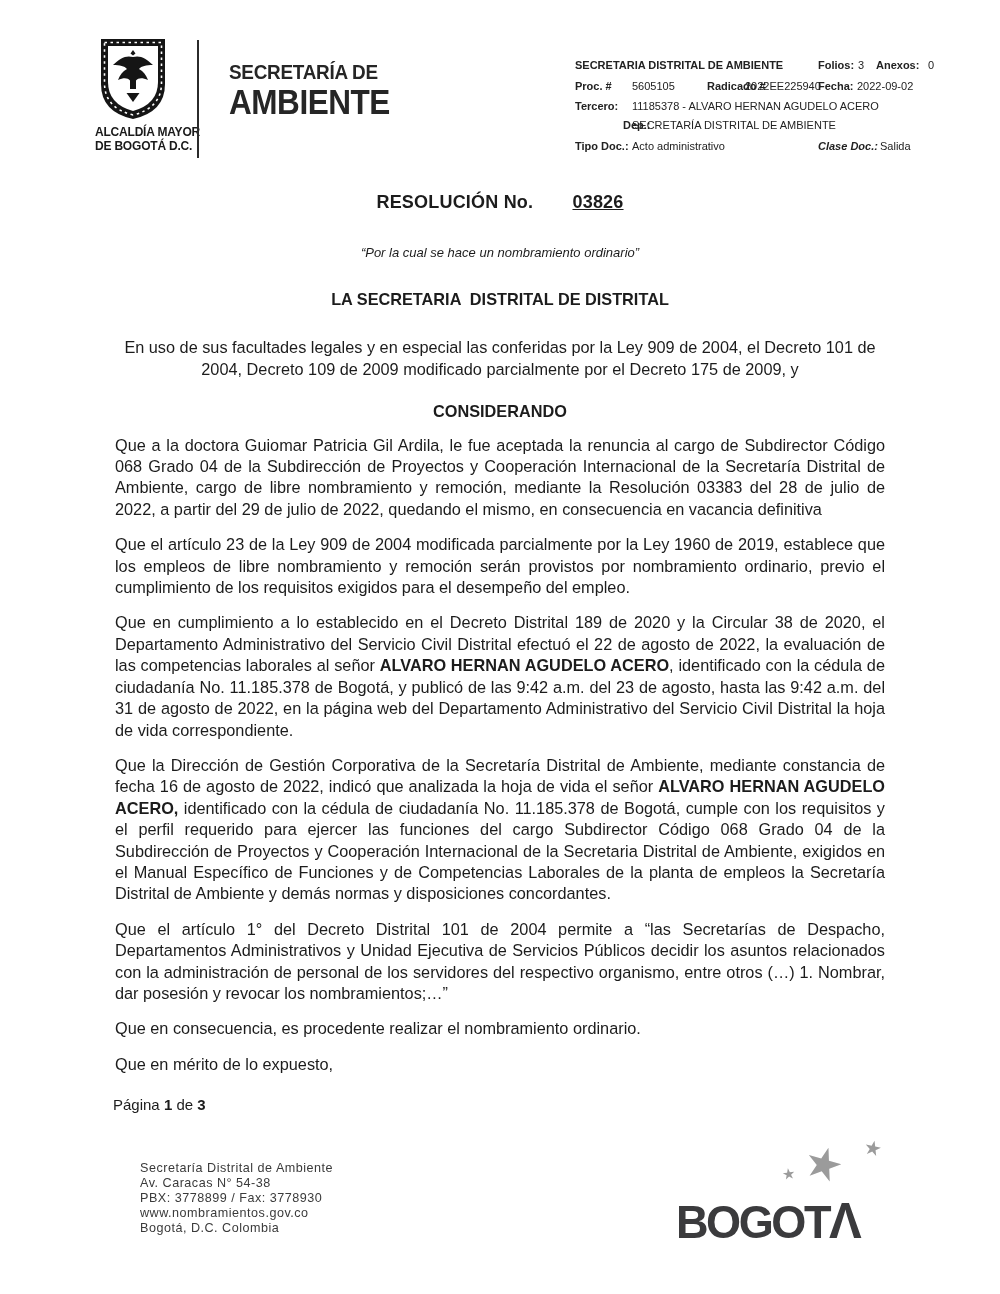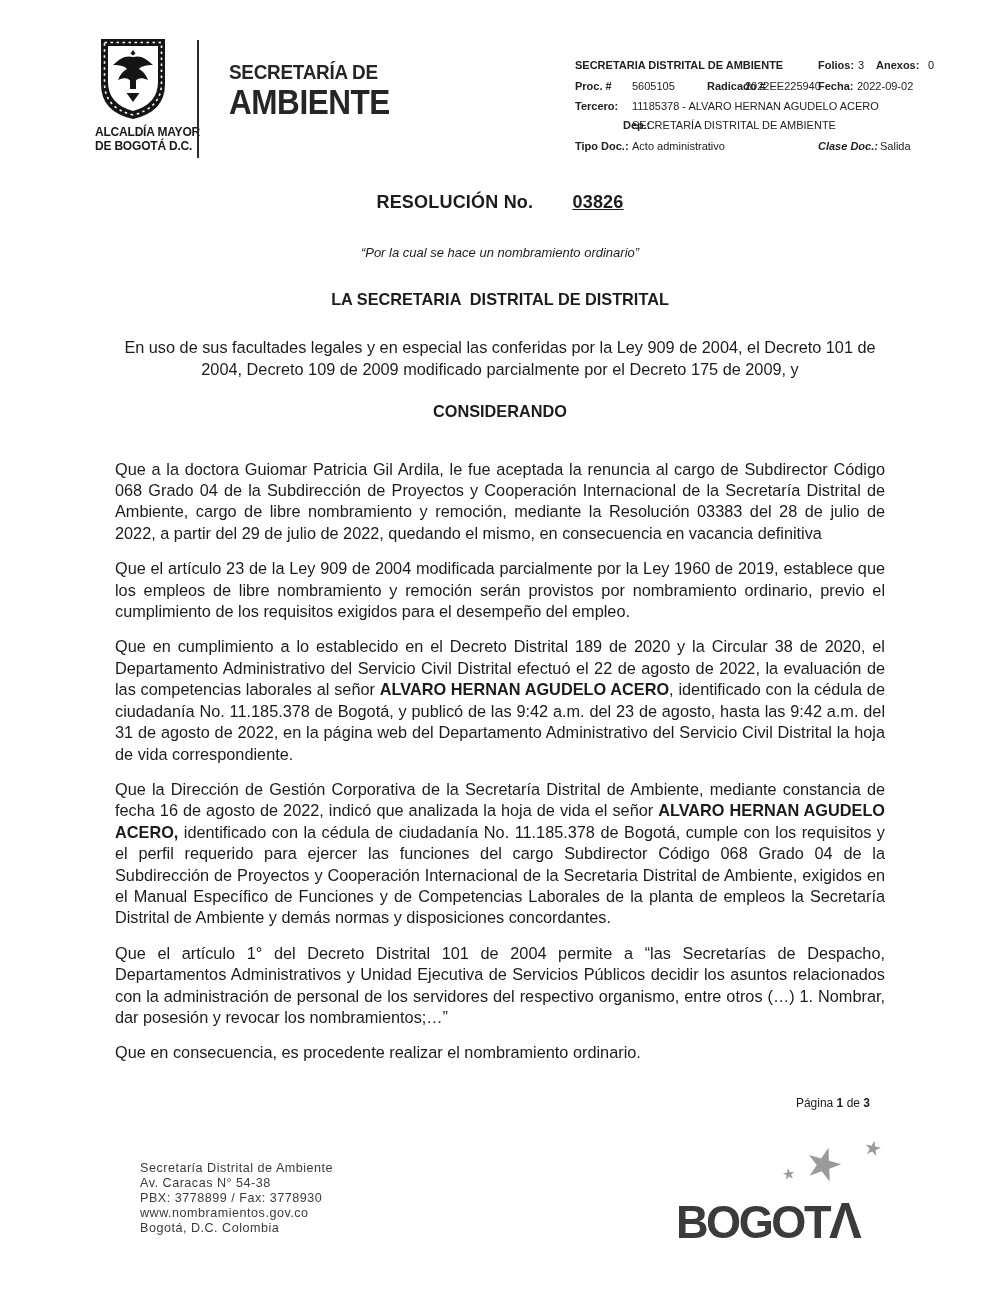--- a/index.html
+++ b/index.html
@@ -23,23 +23,23 @@
   
   .doc{position:absolute;left:115px;top:192px;width:770px;font-size:16.3px;line-height:21.4px;}
   .doc-title{text-align:center;font-weight:bold;font-size:18px;letter-spacing:0.2px;}
   .doc-title .num{text-decoration:underline;padding-left:34px;}
   .doc-subtitle{text-align:center;font-style:italic;margin-top:29px;font-size:13px;}
   .doc-issuer{text-align:center;font-weight:bold;margin-top:25px;white-space:pre-wrap;}
   .doc-intro{text-align:center;margin-top:26px;line-height:22px;}
   .doc-heading{text-align:center;font-weight:bold;margin-top:21px;}
   .para{margin:14px 0 0 0;text-align:justify;}
   .para .b{font-weight:bold;}
-  .para:first-of-type{margin-top:36px;}
+  .para:first-of-type{margin-top:12px;}
   
-  .pagination{position:absolute;left:100px;top:1096px;width:770px;text-align:right;font-size:12px;}
+  .pagination{position:absolute;left:113px;top:1096px;width:770px;font-size:15px;}
   .pagination .b{font-weight:bold;}
   
   .footer-address{position:absolute;left:140px;top:1161px;font-size:12.6px;line-height:14.9px;color:#3a3a3a;letter-spacing:0.5px;}
   .bogota-logo{position:absolute;left:676px;top:1140px;width:218px;height:105px;}
   .bogota-text{position:absolute;left:0;bottom:0;font-size:46px;font-weight:800;letter-spacing:-2.5px;line-height:46px;white-space:nowrap;transform:scaleX(0.98);transform-origin:left bottom;}
   .bogota-text .lambda{font-size:50px;letter-spacing:0;}
   .star{position:absolute;line-height:1;}
   .star-big{font-size:44px;left:128px;top:2px;transform:rotate(16deg);}
   .star-sm1{font-size:20px;left:188px;top:-2px;transform:rotate(12deg);}
   .star-sm2{font-size:15px;left:106px;top:26px;transform:rotate(-8deg);}
@@ -105,20 +105,21 @@
     <div class="doc-issuer">LA SECRETARIA  DISTRITAL DE DISTRITAL</div>
     <div class="doc-intro">En uso de sus facultades legales y en especial las conferidas por la Ley 909 de 2004, el Decreto 101 de 2004, Decreto 109 de 2009 modificado parcialmente por el Decreto 175 de 2009, y</div>
     <div class="doc-heading">CONSIDERANDO</div>
     <div>
         <p class="para"><span>Que  a la doctora  Guiomar Patricia Gil Ardila, le fue aceptada la renuncia al cargo de  Subdirector Código 068 Grado 04 de la Subdirección de Proyectos y Cooperación Internacional de la Secretaría Distrital de Ambiente, cargo de libre nombramiento y remoción, mediante la Resolución 03383  del 28 de julio de 2022, a partir del 29 de julio de 2022, quedando el mismo, en consecuencia en vacancia definitiva</span></p>
         <p class="para"><span>Que el artículo 23 de la Ley 909 de 2004 modificada parcialmente por la Ley 1960 de 2019, establece que los empleos de libre nombramiento y remoción serán provistos por nombramiento ordinario, previo el cumplimiento de los requisitos exigidos para el desempeño del empleo.</span></p>
         <p class="para"><span>Que en cumplimiento a lo establecido en el Decreto Distrital 189 de 2020 y la Circular 38 de 2020, el Departamento Administrativo del Servicio Civil Distrital efectuó  el 22 de agosto de 2022, la evaluación de las competencias laborales al señor </span><span class="b">ALVARO HERNAN AGUDELO ACERO</span><span>, identificado con la cédula de ciudadanía No. 11.185.378 de Bogotá, y publicó de las 9:42 a.m. del 23 de agosto, hasta las 9:42 a.m. del 31 de agosto de 2022, en la página web del Departamento Administrativo del Servicio Civil Distrital la hoja de vida correspondiente.</span></p>
         <p class="para"><span>Que la Dirección de Gestión Corporativa de la Secretaría Distrital de Ambiente, mediante constancia de fecha 16 de agosto de 2022, indicó que analizada la hoja de vida el señor </span><span class="b">ALVARO HERNAN AGUDELO ACERO,</span><span> identificado con la cédula de ciudadanía No. 11.185.378 de Bogotá,  cumple con los requisitos y el perfil requerido para ejercer las funciones del cargo Subdirector Código 068 Grado 04 de la Subdirección de  Proyectos y Cooperación Internacional de la Secretaria Distrital de Ambiente, exigidos en el Manual Específico de Funciones y de Competencias Laborales de la planta de empleos la Secretaría Distrital de Ambiente y demás normas y disposiciones concordantes.</span></p>
         <p class="para"><span>Que el artículo 1° del Decreto Distrital 101 de 2004 permite a “las Secretarías de Despacho, Departamentos Administrativos y Unidad Ejecutiva de Servicios Públicos decidir los asuntos relacionados con la administración de personal de los servidores del respectivo organismo, entre otros (…) 1. Nombrar, dar posesión y revocar los nombramientos;…”</span></p>
         <p class="para"><span>Que en consecuencia, es procedente realizar el nombramiento ordinario.</span></p>
+        <p class="para"><span>Que en mérito de lo expuesto,</span></p>
       </div>
   </div>
 
   <div class="pagination"><span>Página </span><span class="b">1</span><span> de </span><span class="b">3</span></div>
 
   <div class="footer-address">
       <div>Secretaría Distrital de Ambiente</div>
       <div>Av. Caracas N° 54-38</div>
       <div>PBX: 3778899 / Fax: 3778930</div>
       <div>www.nombramientos.gov.co</div>

